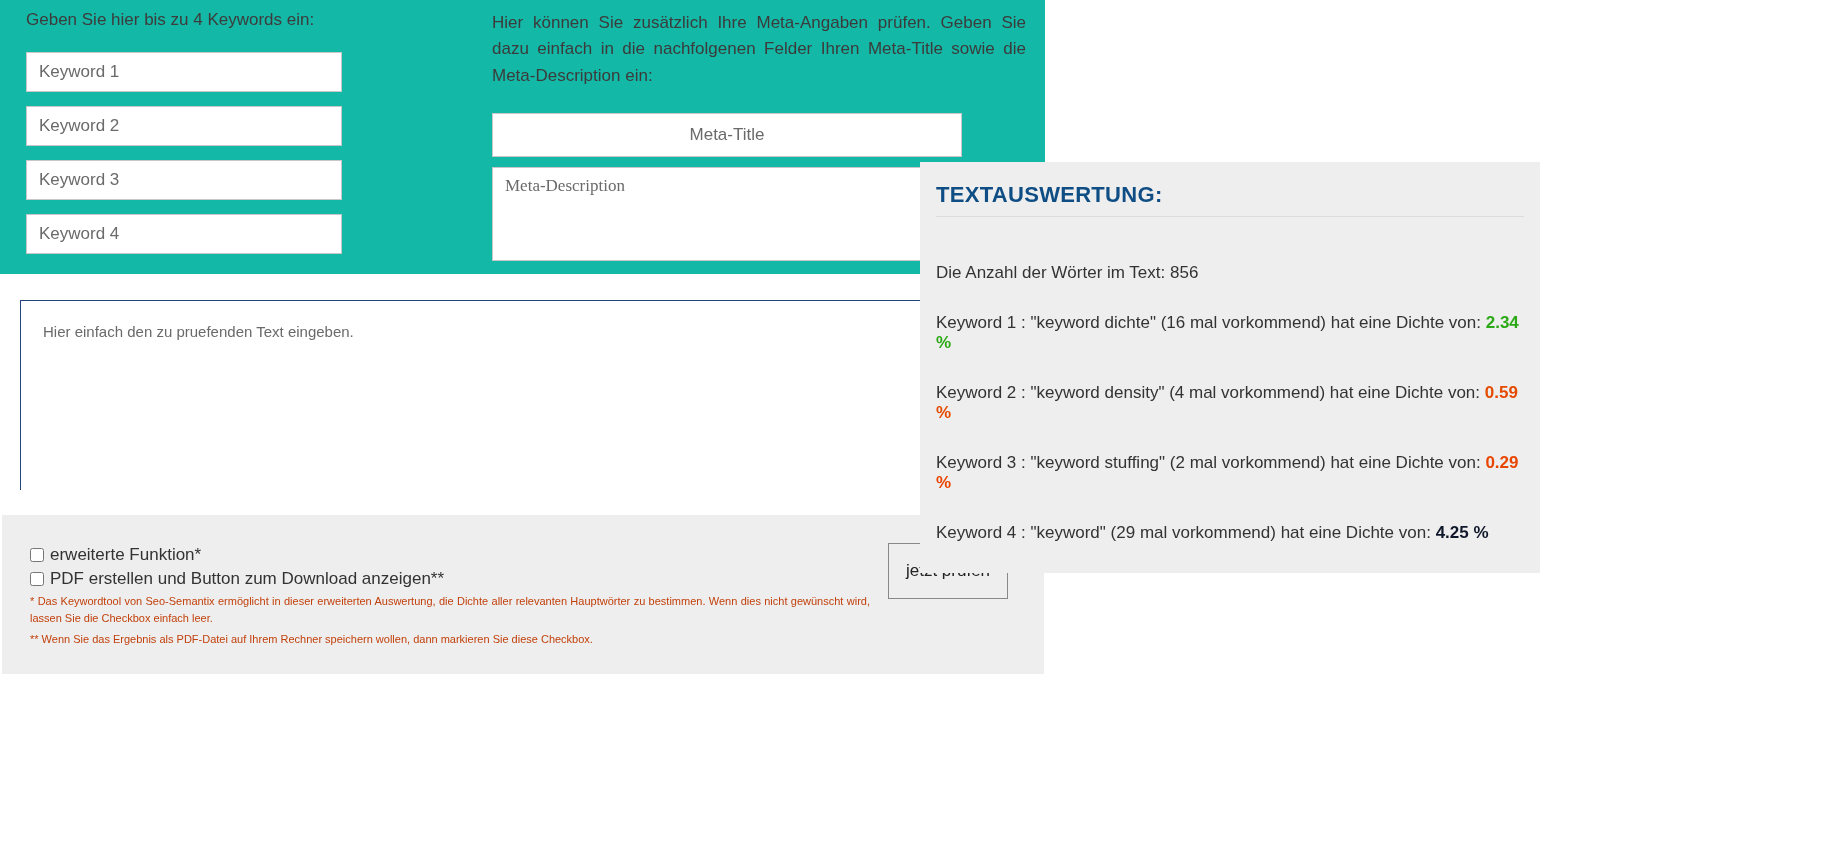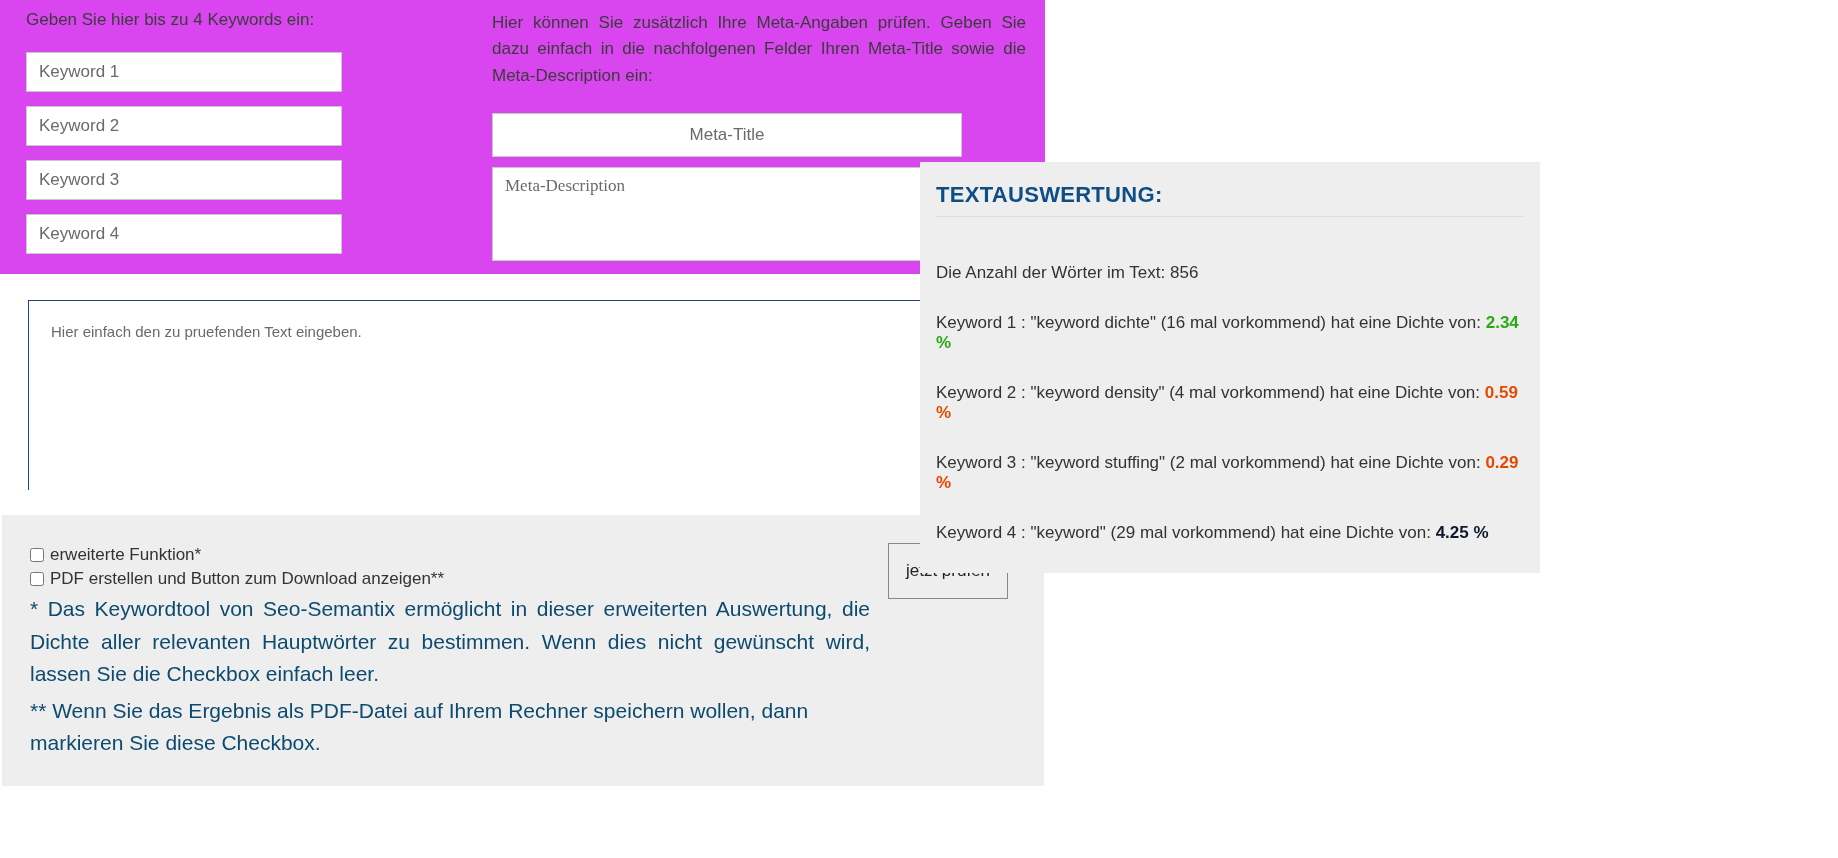--- a/index.html
+++ b/index.html
@@ -3,21 +3,21 @@
 <meta charset="utf-8">
 <style>
   * { box-sizing: border-box; margin:0; padding:0; }
   body {
     font-family: "Segoe UI", "Helvetica Neue", Arial, sans-serif;
     font-size: 17px;
     color: #333;
     background:#fff;
     width:1838px;
   }
-  .panel-top { background:#d946ef; padding:10px 26px 6px 26px; width:1045px; }
+  .panel-top { background:#14b8a6; padding:10px 26px 6px 26px; width:1045px; }
   .col-left { width: 460px; flex: 0 0 460px; }
   .col-right { width: 540px; flex: 0 0 540px; padding-left:6px;}
   .cols { display:flex; }
   .label-line { color:#3c3c3c; font-size: 17px; margin-bottom:22px; }
   .instr-justify { text-align:justify; font-size:17px; line-height:1.55; color:#3b3b3b; }
   input[type=text].kw {
     width: 316px;
     height: 40px;
     border:1px solid #c7c7c7;
     padding: 0 12px;
@@ -46,21 +46,21 @@
     padding:8px 12px;
     font-size:17px;
     color:#555;
     background:#fff;
     margin-top:10px;
     resize:none;
     font-family:Liberation Serif, serif;
   }
   .main-text {
     width:1022px;
-    margin-left:28px;
+    margin-left:20px;
     margin-top:26px;
     border:1px solid #20457a;
     border-bottom:none;
     height:190px;
     padding:22px 22px;
     font-size:15px;
     color:#3c3c3c;
     background:#fff;
     resize:none;
     font-family:inherit;
@@ -94,21 +94,21 @@
     margin-left:2px;
     margin-top:20px;
     padding:30px 36px 26px 28px;
     display:flex;
     position:relative;
   }
   .bottom-left { width: 840px; }
   .chkrow { display:flex; align-items:center; margin-bottom:4px;}
   .chkrow input { margin-right:6px; width:14px; height:14px;}
   .chkrow label { color:#333; font-size:17px;}
-  .footnote { text-align:justify; color:#0c4a6e; font-size:21px; line-height:1.55; margin-top:4px;}
+  .footnote { text-align:justify; color:#c2410c; font-size:11px; line-height:1.55; margin-top:4px;}
   .btn-check {
     position:absolute;
     right:36px;
     top:28px;
     width:120px;
     height:56px;
     border:1px solid #888;
     background:#eeeeee;
     font-size:17px;
     color:#222;

